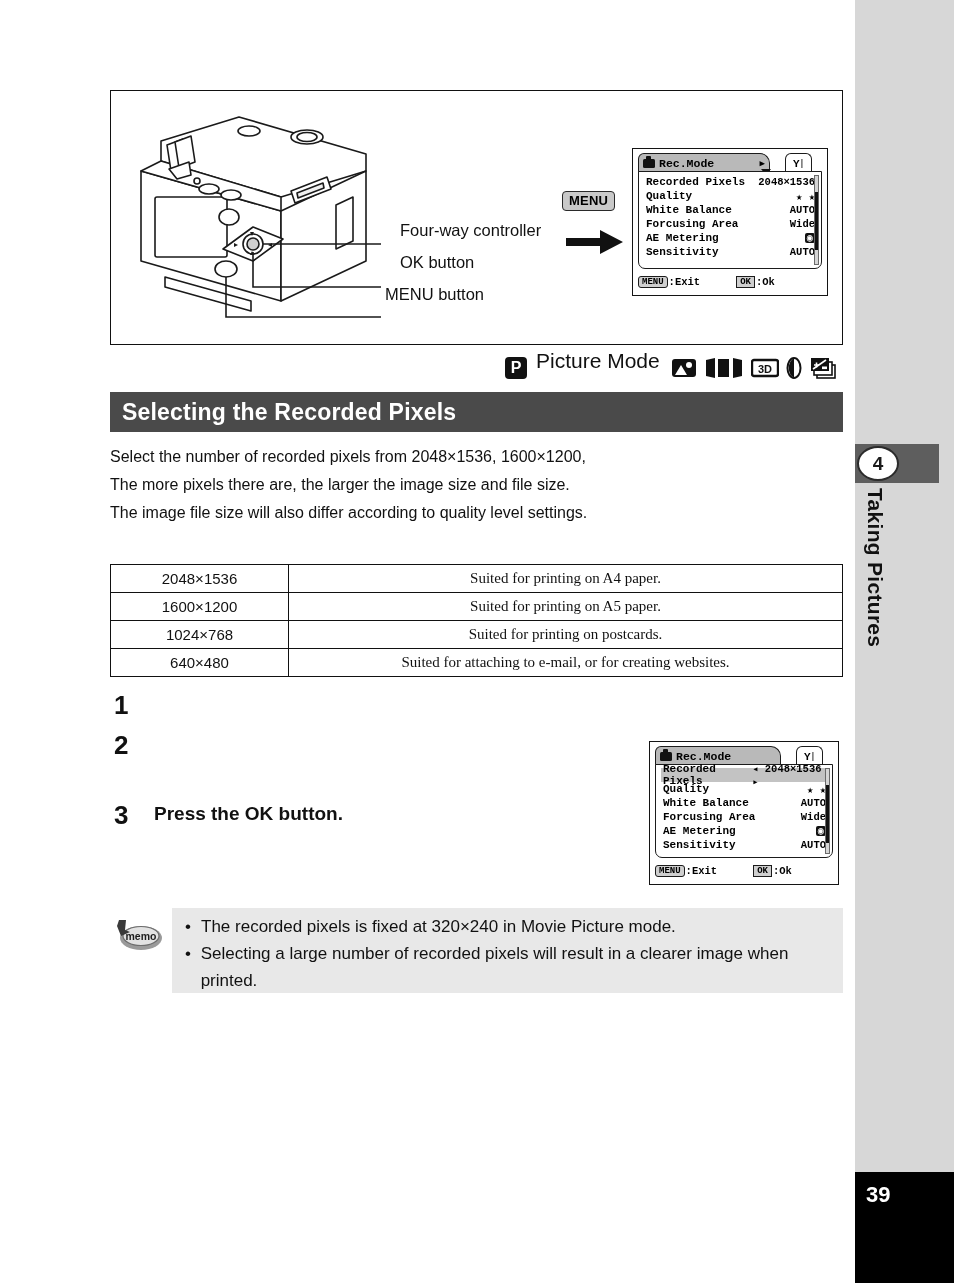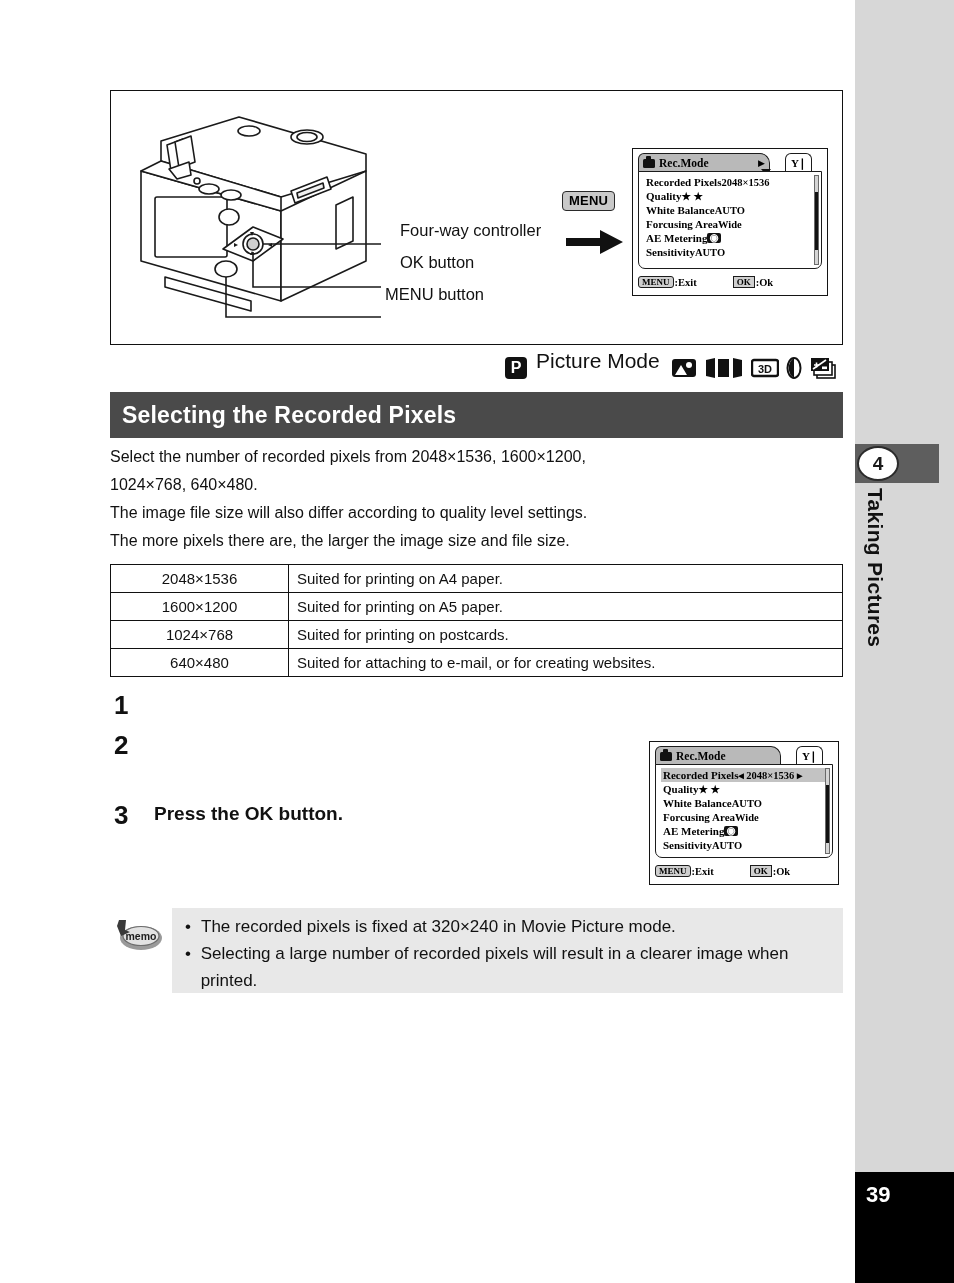--- a/index.html
+++ b/index.html
@@ -63,21 +63,21 @@
     position:absolute; left:451px; top:100px;
     background:#c9c9c9; border:1.5px solid #2a2a2a; border-radius:4px;
     padding:1px 6px 2px 6px;
     font-size:13px; font-weight:bold; color:#000; letter-spacing:0.2px;
   }
   #big-arrow{ position:absolute; left:455px; top:138px; }
 
   
   .lcd{
     position:absolute; background:#fff; border:1.6px solid #141414;
-    font-family:Liberation Serif, serif;
+    font-family:Liberation Mono, monospace;
   }
   #lcd-1{ left:521px; top:57px; width:196px; height:148px; }
   #lcd-2{ left:649px; top:741px; width:190px; height:144px; }
 
   .lcd-tabrow{ position:relative; height:22px; }
   .lcd-tab-main{
     position:absolute; left:5px; top:4px; height:19px;
     background:#b9b9b9; border:1.3px solid #1b1b1b;
     border-bottom:none;
     border-radius:6px 10px 0 0;
@@ -100,21 +100,21 @@
   .tab-title{ font-size:11.5px; font-weight:bold; color:#000; }
   .tab-arrow{ font-size:9px; color:#000; margin-left:auto; padding-left:6px; }
   .wrench-ico{ font-size:11px; font-weight:bold; color:#000; letter-spacing:-1px;}
 
   .lcd-body{
     position:absolute; left:5px; right:5px; top:22px; bottom:26px;
     border:1.3px solid #1b1b1b; border-radius:0 0 7px 7px;
     background:#fff; padding:3px 4px 2px 5px;
   }
   .menu-row{
-    display:flex; align-items:center; 
+    display:flex; align-items:center; justify-content:space-between;
     height:14px; font-size:11px; font-weight:bold; color:#000;
     padding:0 2px;
   }
   .menu-row.sel{ background:#c3c3c3; }
   .menu-row .v{ font-size:10.5px; letter-spacing:0; }
   .stars{ letter-spacing:1px; font-size:11px; }
   .ae-ico{
     display:inline-block; background:#111; color:#fff; border-radius:2px;
     font-size:9px; line-height:10px; padding:0 2px;
   }
@@ -150,21 +150,21 @@
   #mode-line .p-badge{
     width:22px; height:22px; background:#111; color:#fff; border-radius:4px;
     font-size:16px; font-weight:bold;
     display:flex; align-items:center; justify-content:center;
   }
   #mode-line .mode-text{ font-size:21px; color:#111; margin:0 4px 15px 2px; }
   .mi{ display:inline-block; }
 
   
   #heading-bar{
-    position:absolute; left:110px; top:392px; width:733px; height:46px;
+    position:absolute; left:110px; top:392px; width:733px; height:40px;
     background:#4a4a4a;
     display:flex; align-items:center; padding-left:12px;
   }
   #heading-bar h1{
     margin:0; color:#fff; font-size:23px; font-weight:bold; letter-spacing:0.2px;
   }
 
   
   #intro{
     position:absolute; left:110px; top:443px; width:720px;
@@ -173,21 +173,21 @@
 
   
   #size-table{
     position:absolute; left:110px; top:564px; width:733px;
     border-collapse:collapse; font-size:15px;
   }
   #size-table td{
     border:1.5px solid #111; height:28px; padding:0 8px; color:#111;
   }
   #size-table td.c1{ width:178px; text-align:center; }
-  #size-table td.c2{ text-align:left; }
+  #size-table td.c2{ text-align:center;font-family:Liberation Serif, serif; }
 
   
   .step{ position:absolute; display:flex; }
   .step-num{
     width:44px; font-size:26px; font-weight:bold; color:#111; padding-left:4px;
   }
   .step-txt{ font-size:19px; font-weight:bold; line-height:28px; color:#111; }
   .step-sub{ font-size:17px; font-weight:normal; line-height:26px; color:#111; }
   #step1{ left:110px; top:690px; width:730px; }
   #step2{ left:110px; top:730px; width:520px; }
@@ -377,23 +377,22 @@
     <rect x="13" y="10.5" width="5" height="2.6" fill="#fff"></rect>
   </svg>
 </div>
 
 <div id="heading-bar">
   <h1>Selecting the Recorded Pixels</h1>
 </div>
 
 <div id="intro">
   <div>Select the number of recorded pixels from 2048×1536, 1600×1200,</div>
-  <div>1024×768, 640×480.</div>
+  <div>The more pixels there are, the larger the image size and file size.</div>
   <div>The image file size will also differ according to quality level settings.</div>
-  <div>The more pixels there are, the larger the image size and file size.</div>
 </div>
 
 <table id="size-table">
   <tbody>
     <tr>
       <td class="c1">2048×1536</td>
       <td class="c2">Suited for printing on A4 paper.</td>
     </tr>
     <tr>
       <td class="c1">1600×1200</td>

